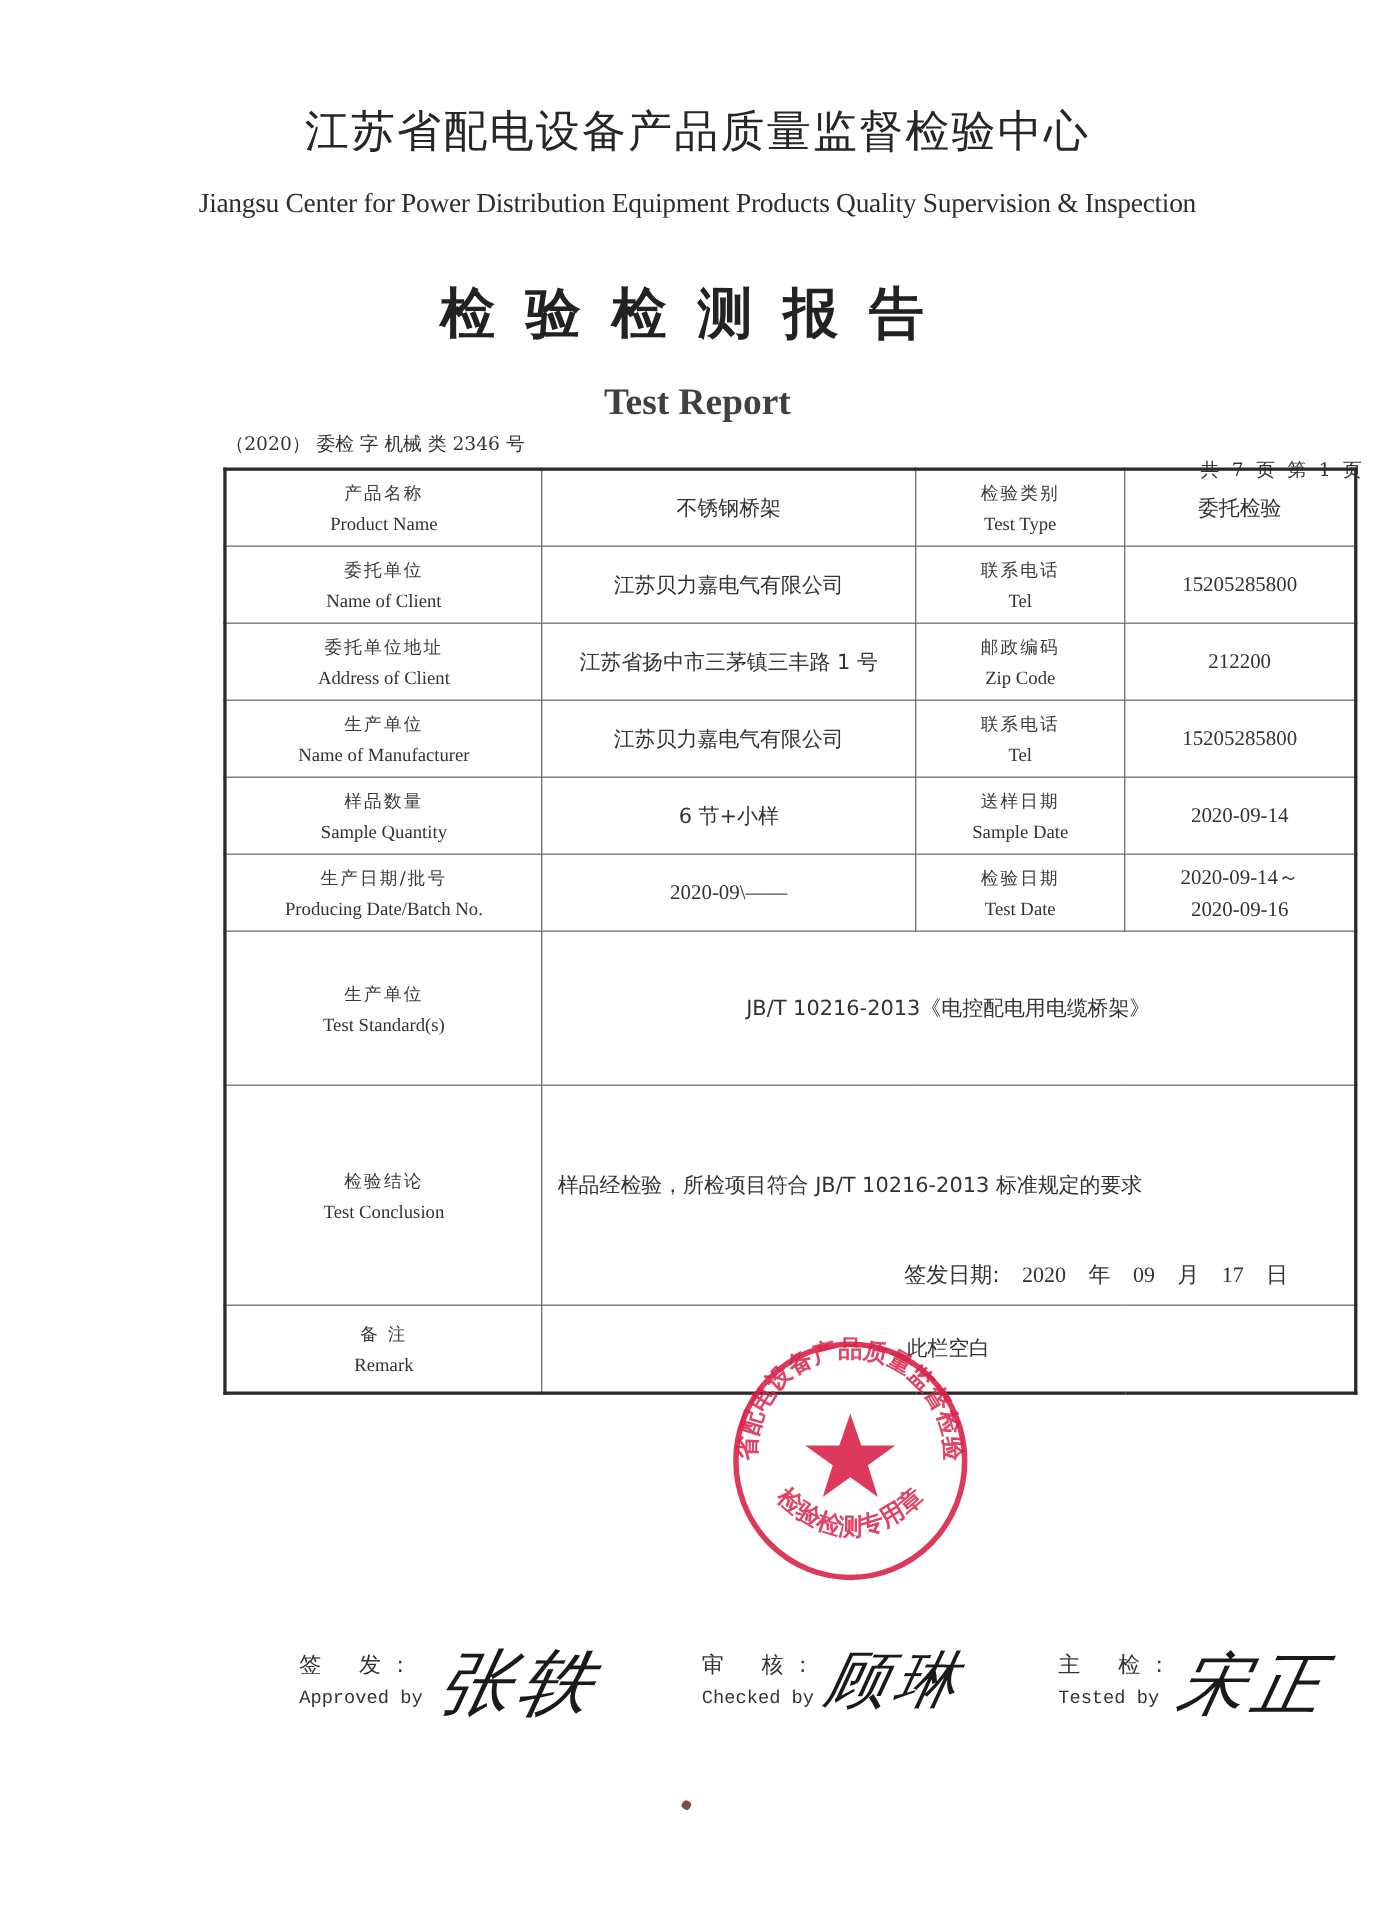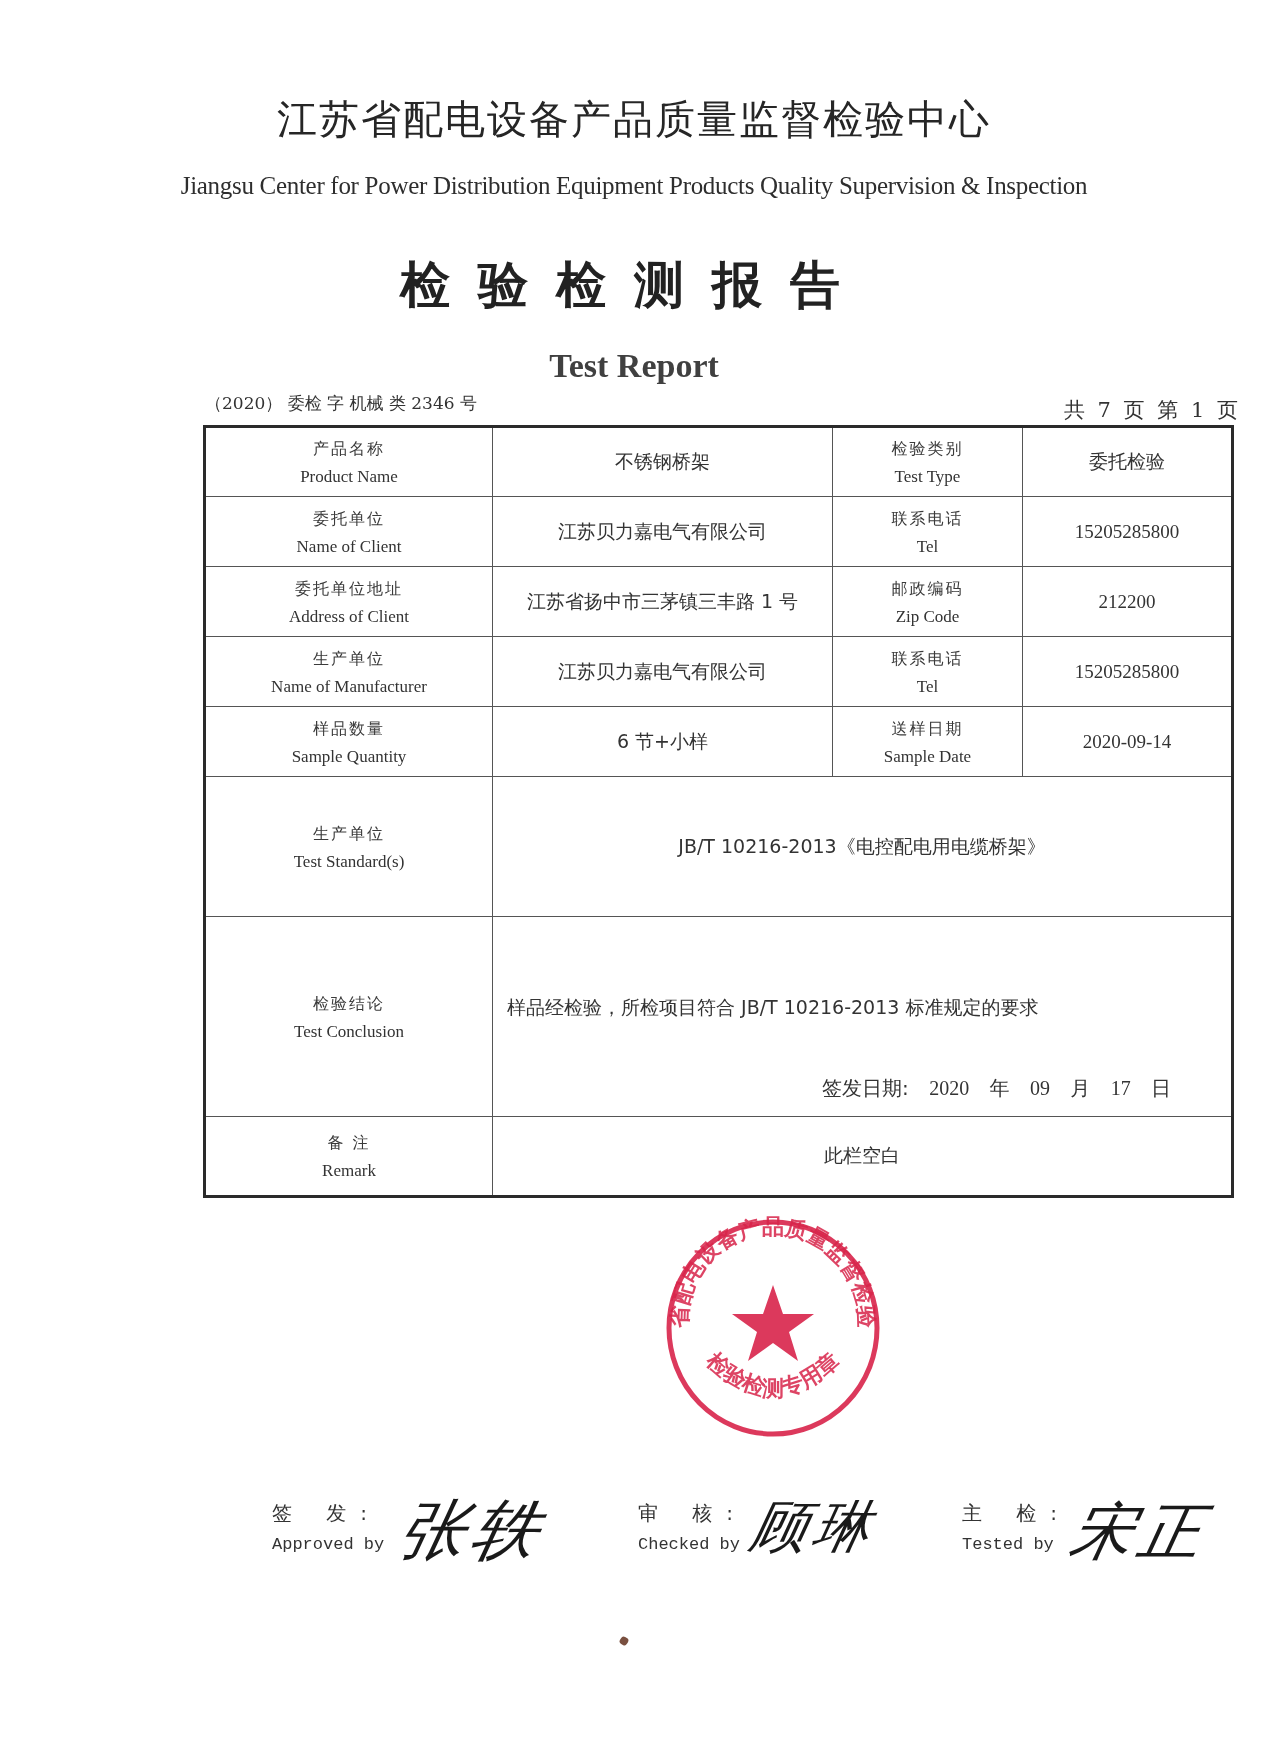--- a/index.html
+++ b/index.html
@@ -7,21 +7,21 @@
          font-family:"DejaVu Serif","Liberation Serif",serif; }
   .org-cn { position:absolute; top:92px; left:0; width:1268px; text-align:center; font-size:40px;
             letter-spacing:2px; color:#262626; font-family:"DejaVu Sans","Liberation Sans",sans-serif; }
   .org-en { position:absolute; top:172px; left:0; width:1268px; text-align:center; font-size:25px;
             color:#2e2e2e; font-family:"Liberation Serif",serif; letter-spacing:-0.3px; }
   .title-cn { position:absolute; top:252px; left:0; width:1268px; text-align:center; font-size:50px;
               font-weight:bold; letter-spacing:28px; color:#222; font-family:"DejaVu Serif",serif; }
   .title-en { position:absolute; top:318px; left:0; width:1268px; text-align:center; font-size:34px;
               font-weight:bold; color:#404040; font-family:"Liberation Serif",serif;margin-top:29px; }
   .report-no { position:absolute; top:392px; left:205px; font-size:17px; color:#333; }
-  .page-info { position:absolute; top:396px; right:30px; font-size:21px; color:#333; word-spacing:6px; }
+  .page-info { position:absolute; top:416px; right:30px; font-size:17px; color:#333; word-spacing:6px; }
 
   table.main { position:absolute; left:203px; top:425px; width:1028px; border-collapse:collapse;
                border:3px solid #2a2a2a; table-layout:fixed; }
   table.main td { border:1px solid #555; text-align:center; vertical-align:middle; padding:0;
                   font-size:19px; color:#333; }
   .lbl-cn { display:block; font-size:16px; letter-spacing:2px; line-height:30px;
             font-family:"DejaVu Sans","Liberation Sans",sans-serif; color:#3a3a3a; }
   .lbl-en { display:block; font-size:17px; line-height:26px; font-family:"Liberation Serif",serif; color:#333; }
   .val { font-family:"DejaVu Sans","Liberation Sans",sans-serif; font-size:19px; color:#383838; }
   .val-num { font-family:"Liberation Serif",serif; font-size:20px; color:#333; }
@@ -112,20 +112,35 @@
           <span class="lbl-cn">样品数量</span>
           <span class="lbl-en">Sample Quantity</span>
         </td>
       <td class="val">6 节+小样</td>
       <td>
           <span class="lbl-cn">送样日期</span>
           <span class="lbl-en">Sample Date</span>
         </td>
       <td class="val-num">2020-09-14</td>
     </tr>
+    <tr style="height:70px">
+      <td>
+          <span class="lbl-cn">生产日期/批号</span>
+          <span class="lbl-en">Producing Date/Batch No.</span>
+        </td>
+      <td class="val-num">2020-09\——</td>
+      <td>
+          <span class="lbl-cn">检验日期</span>
+          <span class="lbl-en">Test Date</span>
+        </td>
+      <td class="val-num">
+          <div>2020-09-14～</div>
+          <div style="margin-top:6px">2020-09-16</div>
+        </td>
+    </tr>
     <tr style="height:140px">
       <td>
           <span class="lbl-cn">生产单位</span>
           <span class="lbl-en">Test Standard(s)</span>
         </td>
       <td colspan="3" class="val left-val" style="padding-bottom:0">JB/T  10216-2013《电控配电用电缆桥架》</td>
     </tr>
     <tr style="height:200px">
       <td>
           <span class="lbl-cn">检验结论</span>

